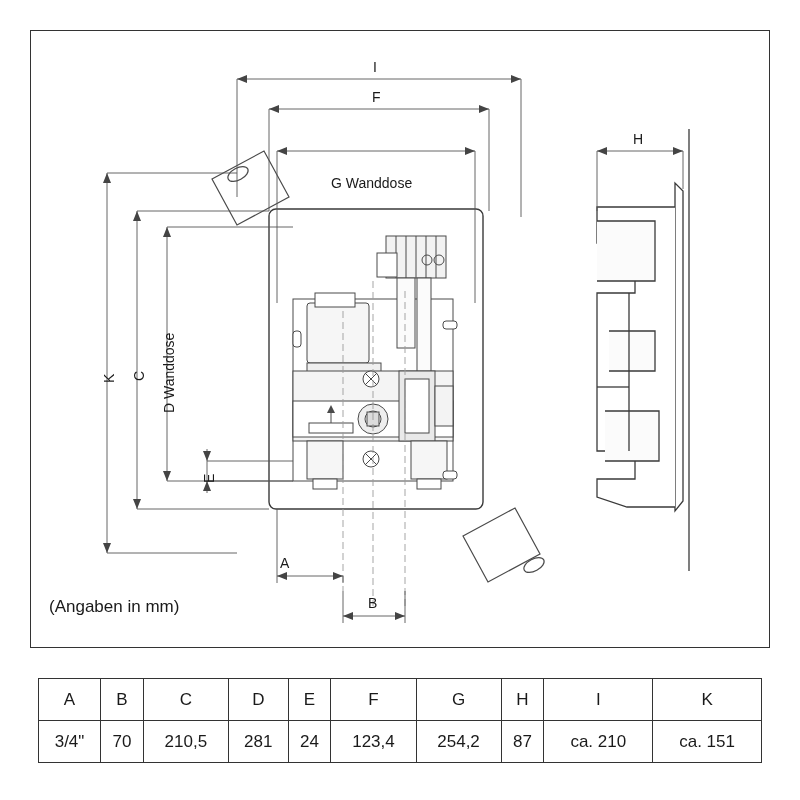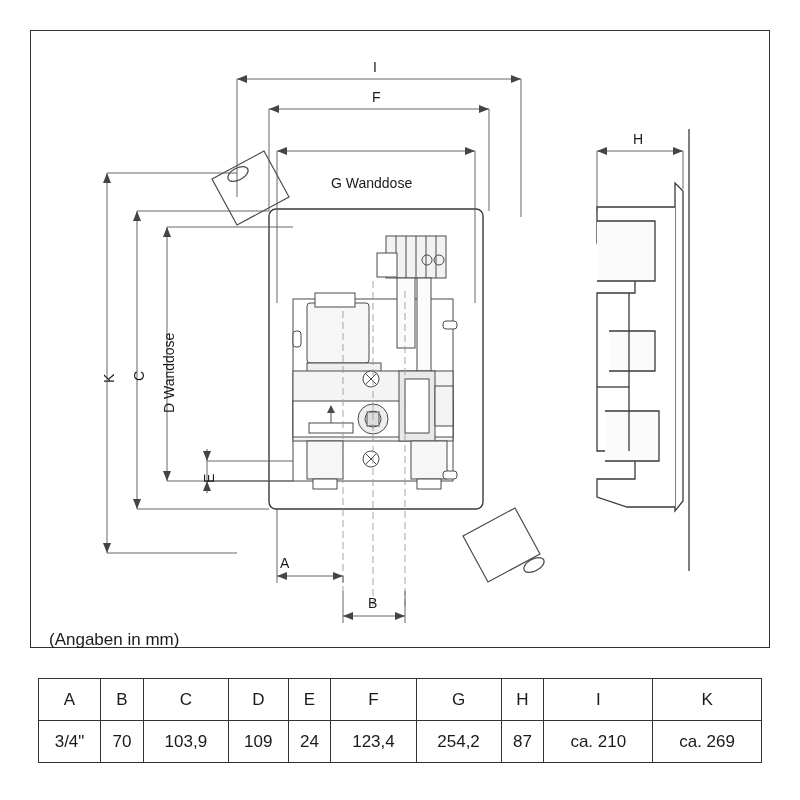--- a/index.html
+++ b/index.html
@@ -241,45 +241,45 @@
     <div class="dim-label" style="left:341px; top:58px;">F</div>
     <div class="dim-label" style="left:300px; top:100px;margin-top:44px;">G Wanddose</div>
     <div class="dim-label vert" style="left:70px; top:352px;">K</div>
     <div class="dim-label vert" style="left:100px; top:350px;">C</div>
     <div class="dim-label vert" style="left:130px; top:382px;">D Wanddose</div>
     <div class="dim-label vert" style="left:170px; top:452px;">E</div>
     <div class="dim-label" style="left:249px; top:524px;">A</div>
     <div class="dim-label" style="left:337px; top:564px;">B</div>
     <div class="dim-label" style="left:602px; top:100px;">H</div>
 
-    <div class="note-text" style="left:18px; top:599px;">(Angaben in mm)</div>
+    <div class="note-text" style="left:18px; top:566px;">(Angaben in mm)</div>
   </div>
 
   <table class="spec-table">
     <tbody>
       <tr class="header">
         <td>A</td>
         <td>B</td>
         <td>C</td>
         <td>D</td>
         <td>E</td>
         <td>F</td>
         <td>G</td>
         <td>H</td>
         <td>I</td>
         <td>K</td>
       </tr>
       <tr>
         <td>3/4"</td>
         <td>70</td>
-        <td>103,9</td>
-        <td>109</td>
+        <td>210,5</td>
+        <td>281</td>
         <td>24</td>
         <td>123,4</td>
         <td>254,2</td>
         <td>87</td>
         <td>ca. 210</td>
-        <td>ca. 269</td>
+        <td>ca. 151</td>
       </tr>
     </tbody>
   </table>
 
 </div>
 
 </body></html>

